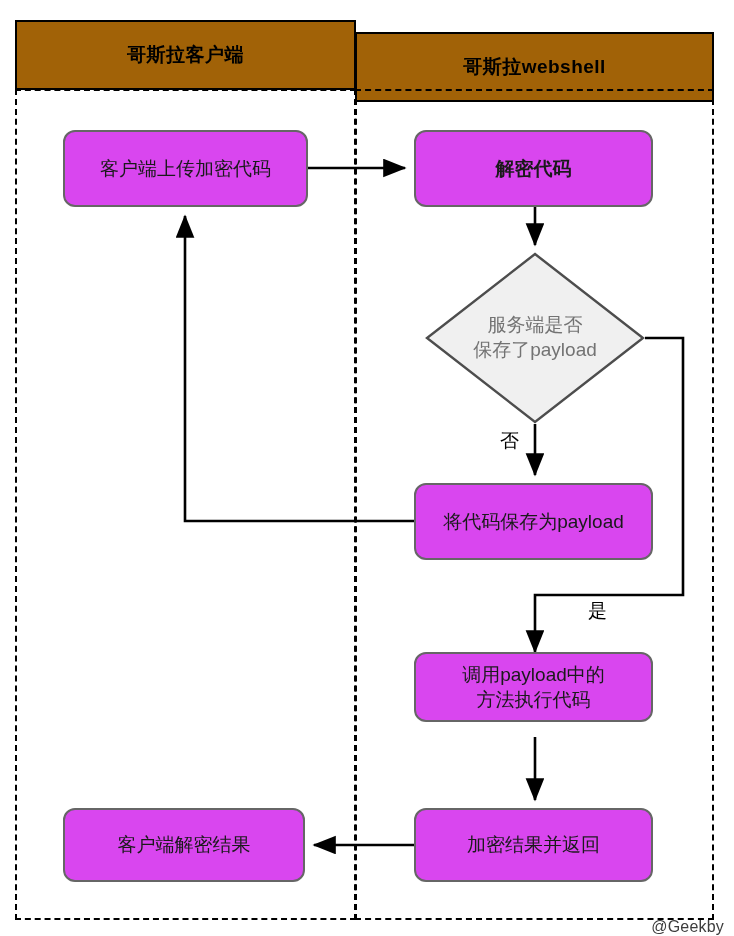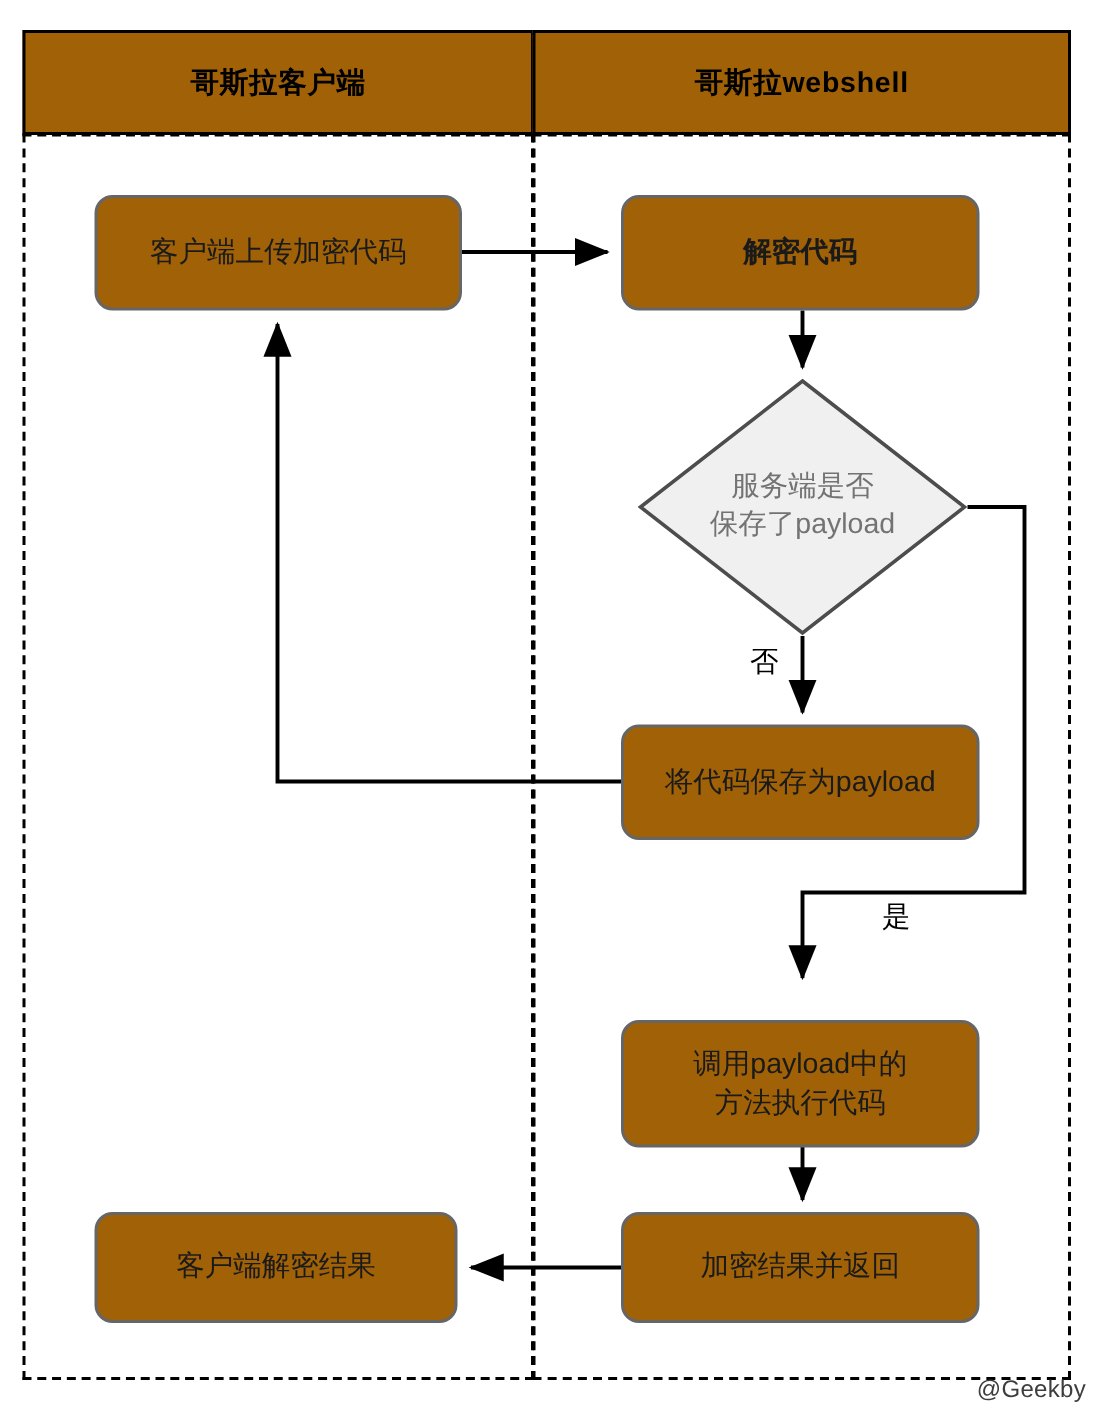--- a/index.html
+++ b/index.html
@@ -25,53 +25,53 @@
     background: #a16207;
     display: flex;
     align-items: center;
     justify-content: center;
     font-weight: bold;
     font-size: 19px;
     color: #000000;
     letter-spacing: 0.5px;
   }
   #lane-header-client { left: 15px; top: 20px; width: 341px; height: 70px; }
-  #lane-header-webshell { left: 355px; top: 20px; width: 359px; height: 70px; }
+  #lane-header-webshell { left: 355px; top: 32px; width: 359px; height: 70px; }
 
   
   .lane-body {
     position: absolute;
     box-sizing: border-box;
     border: 2px dashed #000000;
     background: transparent;
   }
   #lane-body-client { left: 15px; top: 89px; width: 341px; height: 831px; }
   #lane-body-webshell { left: 355px; top: 89px; width: 359px; height: 831px; }
 
   
   .node {
     position: absolute;
     box-sizing: border-box;
-    background: #a16207;
+    background: #d946ef;
     border: 2px solid #666666;
     border-radius: 12px;
     display: flex;
     align-items: center;
     justify-content: center;
     text-align: center;
     font-size: 19px;
     color: #1a1a1a;
     line-height: 1.32;
     white-space: pre-line;
     padding: 4px 8px;
   }
   #node-upload     { left: 63px;  top: 130px; width: 245px; height: 77px; }
   #node-decrypt    { left: 414px; top: 130px; width: 239px; height: 77px; font-weight: bold; }
   #node-save       { left: 414px; top: 483px; width: 239px; height: 77px; }
-  #node-invoke     { left: 414px; top: 680px; width: 239px; height: 85px; }
+  #node-invoke     { left: 414px; top: 652px; width: 239px; height: 70px; }
   #node-encrypt    { left: 414px; top: 808px; width: 239px; height: 74px; }
   #node-clidecrypt { left: 63px;  top: 808px; width: 242px; height: 74px; }
 
   
   #node-decision {
     position: absolute;
     left: 425px;
     top: 252px;
     width: 220px;
     height: 172px;

